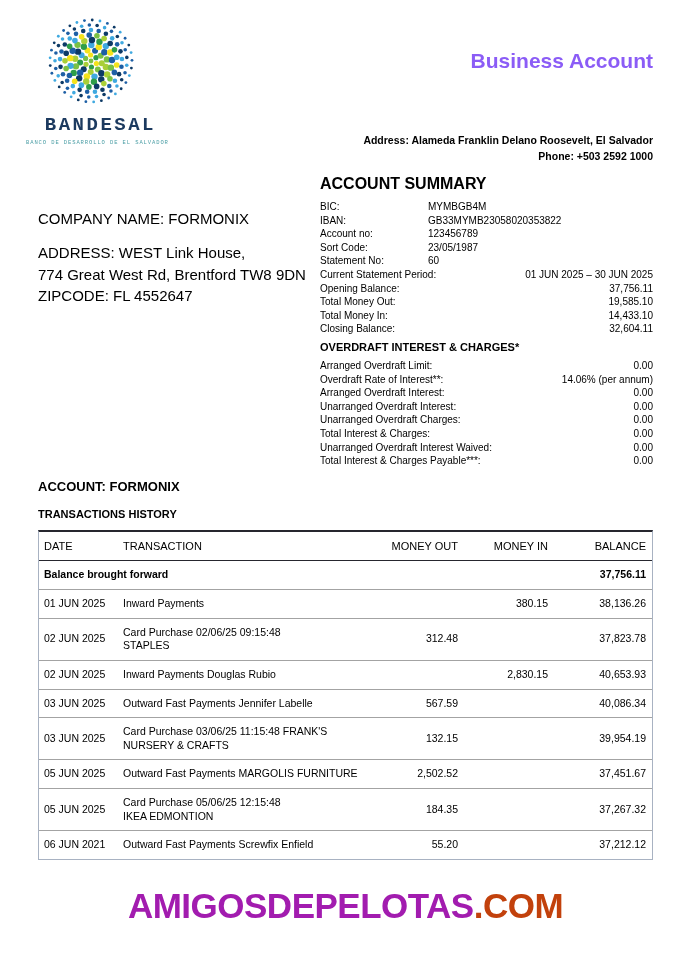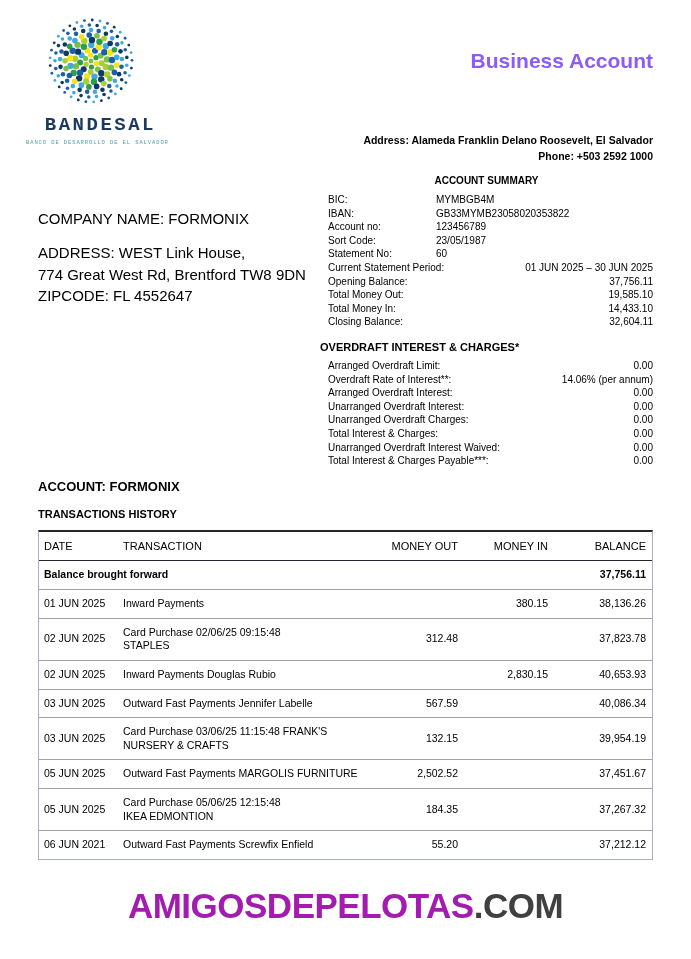--- a/index.html
+++ b/index.html
@@ -22,22 +22,22 @@
 
   .bank-contact { position:absolute; right:38px; top:132px; text-align:right;
     font-size:10.5px; font-weight:bold; line-height:1.55; }
 
   
   .company { position:absolute; left:38px; top:208px; font-size:15px; font-weight:normal; line-height:1.45; }
   .company-name { margin-bottom:12px; }
 
   
   .summary { position:absolute; left:320px; top:175px; width:333px; font-size:10px; }
-  .summary .sec-title { margin:0 0 7px 0; font-size:10px; font-weight:bold;text-align:center; }
-  .kv { line-height:13.6px;margin-left:8px; }
+  .summary .sec-title { margin:0 0 7px 0; font-size:16px; font-weight:bold; }
+  .kv { line-height:13.6px; }
   .kv.info { display:flex; }
   .kv.info .kv-label { width:108px; flex:0 0 108px; }
   .kv.spread { display:flex; justify-content:space-between; }
 
   
   .overdraft { position:absolute; left:320px; top:341px; width:333px; font-size:10px; }
   .overdraft .od-title { margin:0 0 6px 0; font-size:11px; font-weight:bold; }
 
   
   .account-block { position:absolute; left:38px; top:479px; }
@@ -55,21 +55,21 @@
   .cell.bal { text-align:right; padding-right:6px; }
   .cell.tx { white-space:pre-line; }
   .bf-row { font-weight:bold; }
   .bf-label { grid-column:1 / 3; }
   .tx-body .grid-row { border-top:1px solid #a3a3a3; }
 
   
   .watermark { position:absolute; left:0; width:100%; top:886px; text-align:center;
     font-weight:bold; font-size:35px; letter-spacing:-0.5px; }
   .wm-brand { color:#a21caf; }
-  .wm-domain { color:#404040;margin-top:44px; }
+  .wm-domain { color:#c2410c;margin-top:44px; }
 </style>
 </head>
 <body>
 
 <div class="page">
 
   <div class="logo">
     <svg id="logo-dots" width="98" height="98" viewBox="-49 -49 98 98">
         <circle cx="0.00" cy="0.00" r="2.4" fill="#7ac143"></circle>
         <circle cx="5.40" cy="2.61" r="2.6" fill="#f5e31c"></circle>

